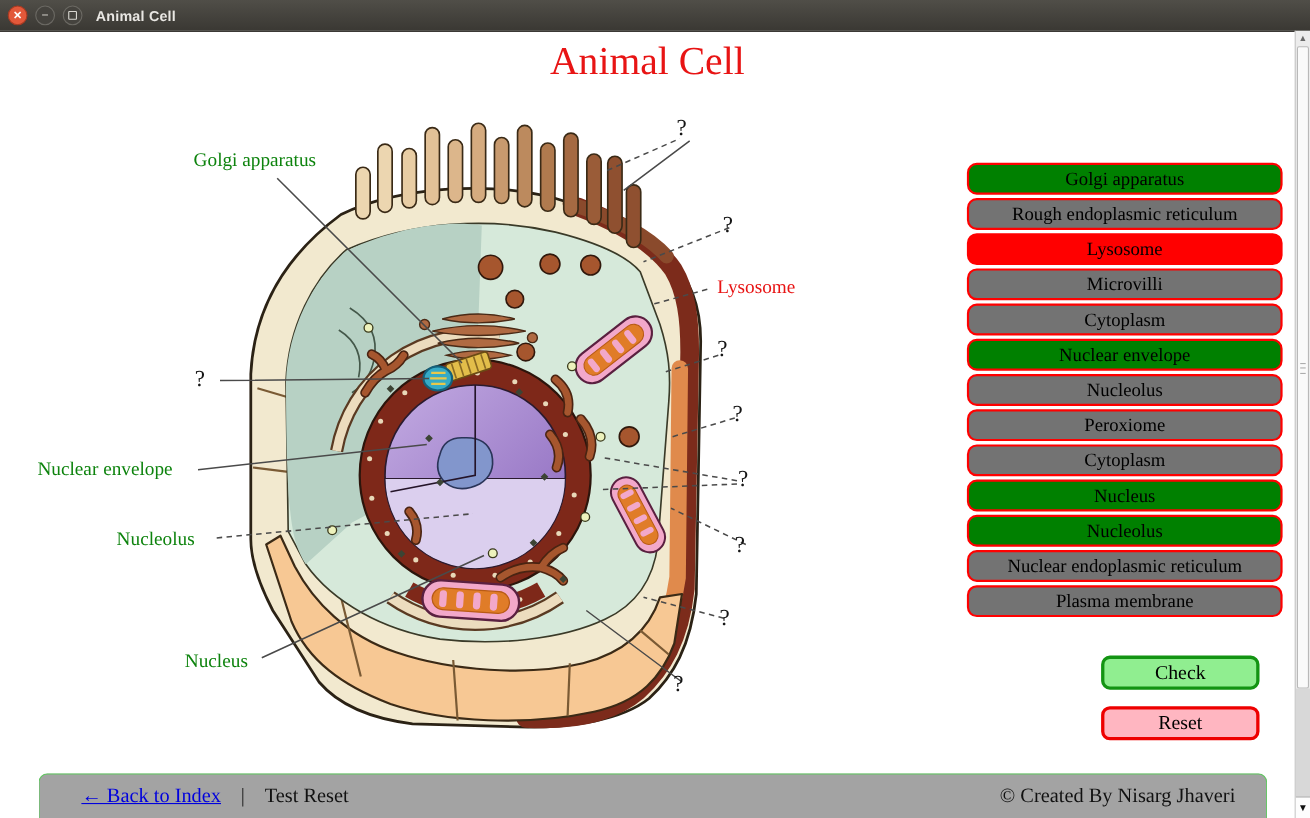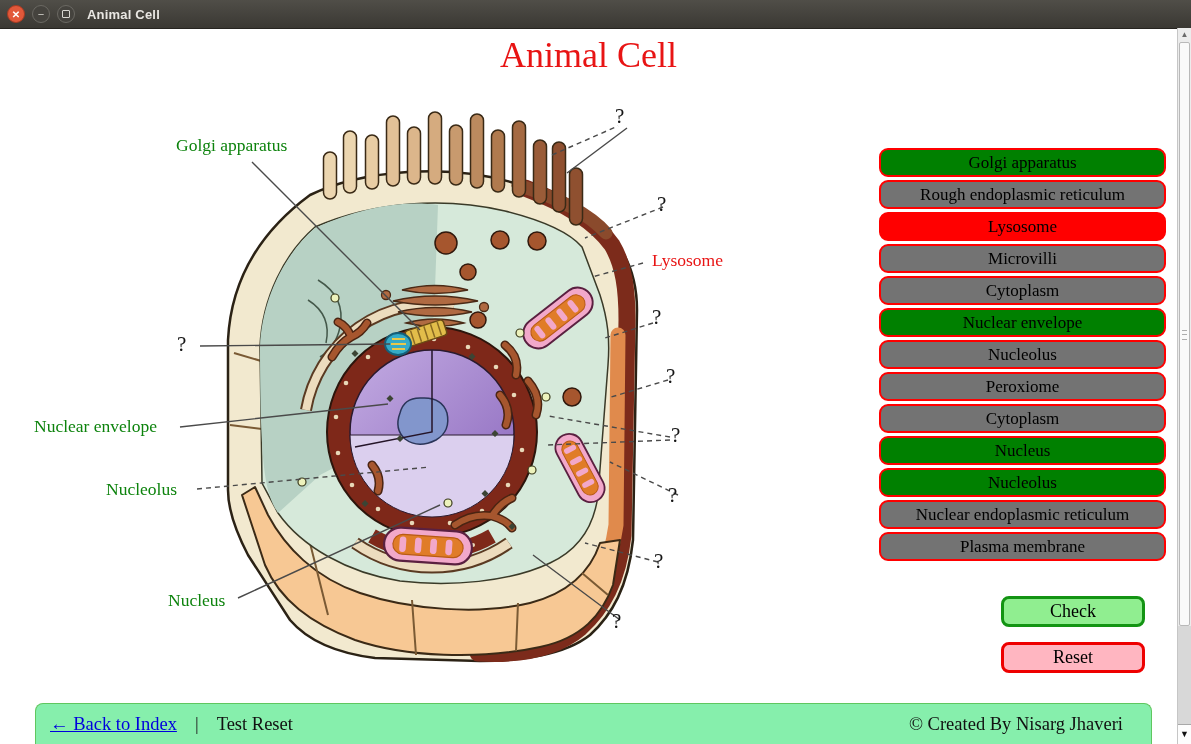--- a/index.html
+++ b/index.html
@@ -33,23 +33,23 @@
               background:#737373;color:#000;font-family:"Liberation Serif",serif;font-size:17px;
               cursor:pointer;padding:0;}
   .answer-btn[data-state="correct"]{background:#008000;}
   .answer-btn[data-state="incorrect"]{background:#ff0000;}
   .check-btn,.reset-btn{position:absolute;left:1001px;width:144px;height:31px;box-sizing:border-box;
               display:flex;align-items:center;justify-content:center;border-radius:8px;
               font-family:"Liberation Serif",serif;font-size:18px;color:#000;cursor:pointer;z-index:5;}
   .check-btn{top:596px;background:#90ee90;border:3px solid #139413;}
   .reset-btn{top:630px;background:#ffb6c1;border:3px solid #ee0000;margin-top:12px;}
   
-  .footer{position:absolute;left:35px;top:703px;width:1117px;height:41px;background:#86efac;
+  .footer{position:absolute;left:35px;top:703px;width:1117px;height:41px;background:#a3a3a3;
           border:1px solid #5fc75f;border-bottom:none;border-radius:8px 8px 0 0;box-sizing:border-box;
-          display:flex;align-items:center;font-size:18.5px;z-index:5;}
+          display:flex;align-items:center;font-size:18.5px;z-index:5;padding-left:24px;}
   .back-link{color:#0000dd;text-decoration:underline;margin-left:14px;cursor:pointer;}
   .footer-sep{margin:0 18px;color:#222;}
   .footer-mode{color:#111;}
   .footer-credit{margin-left:auto;margin-right:28px;color:#111;}
   
   .scrollbar{position:absolute;right:0;top:28px;bottom:0;width:14px;background:#ececec;
              border-left:1px solid #c6c6c6;box-sizing:border-box;z-index:40;}
   .sb-up{position:absolute;top:0;left:0;right:0;height:13px;text-align:center;font-size:8px;
          color:#6a6a6a;line-height:13px;cursor:pointer;}
   .sb-thumb{position:absolute;top:14px;left:1px;right:1px;height:584px;background:#fafafa;

